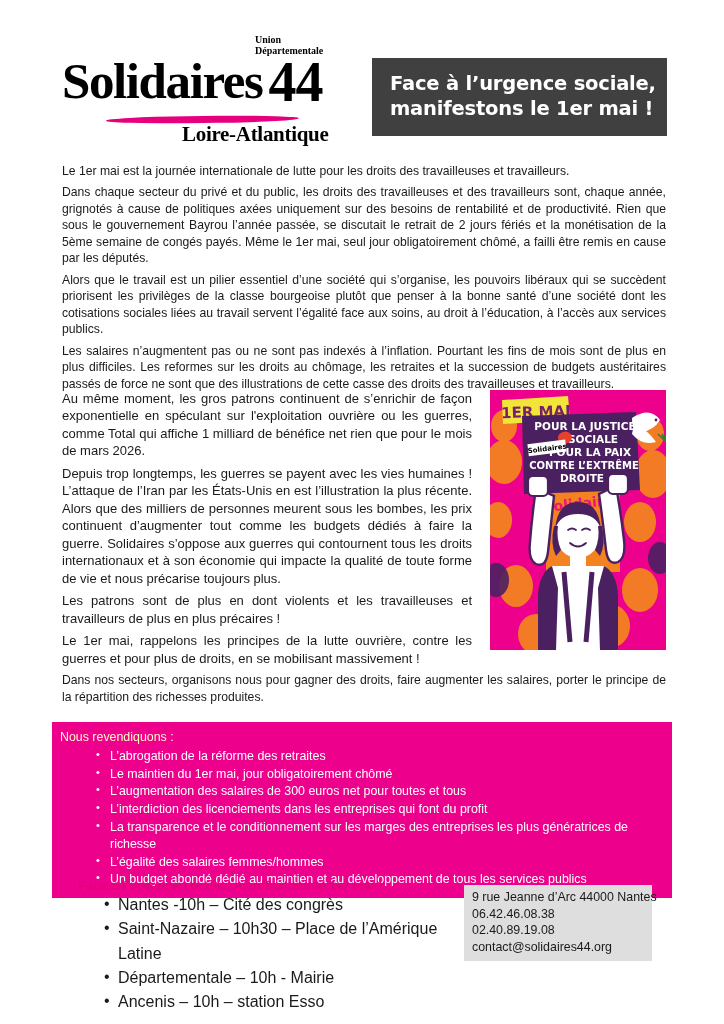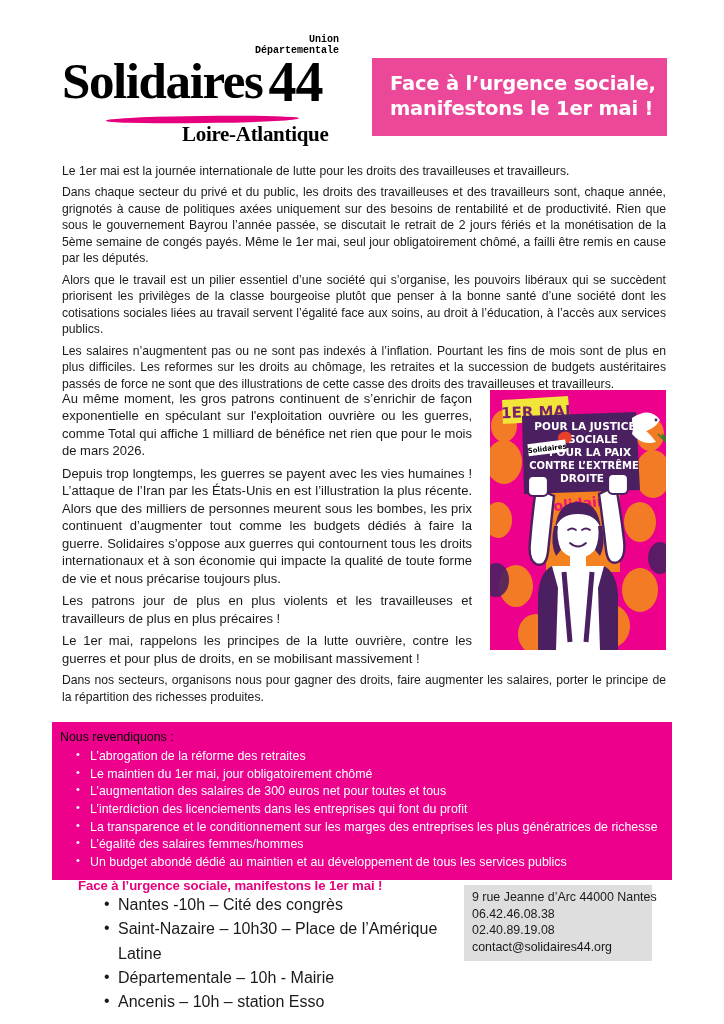--- a/index.html
+++ b/index.html
@@ -38,26 +38,26 @@
     font-weight: bold;
     font-size: 51px;
     line-height: 0.94;
     letter-spacing: -1.4px;
     color: #000;
   }
   .logo-ud {
     position: absolute;
     left: 193px;
     top: -24px;
-    font-family: Liberation Mono, monospace;
+    font-family: Liberation Serif, serif;
     font-size: 10px;
     line-height: 1.12;
     font-weight: bold;
     color: #000;
-    text-align: right;
+    text-align: left;
     width: 84px;
   }
   .logo-44 {
     font-family: "Liberation Serif", serif;
     font-weight: bold;
     font-size: 56px;
     line-height: 0.86;
     letter-spacing: -1px;
     color: #000;
     margin-left: 6px;
@@ -82,21 +82,21 @@
     letter-spacing: -0.3px;
     color: #000;
     white-space: nowrap;
   }
 
   .header-banner {
     position: absolute;
     left: 372px; top: 58px;
     width: 295px;
     height: 78px;
-    background: #ec4899;
+    background: #404040;
     display: flex;
     flex-direction: column;
     justify-content: center;
     padding-left: 18px;
     box-sizing: border-box;
   }
   .header-banner .bl {
     color: #fff;
     font-family: "DejaVu Sans", sans-serif;
     font-weight: bold;
@@ -155,28 +155,28 @@
   .demands {
     position: absolute;
     left: 52px;
     top: 722px;
     width: 620px;
     background: #EC008C;
     padding: 6px 0 9px 0;
     box-sizing: border-box;
   }
   .demands-title {
-    color: #000000;
+    color: #fef9c3;
     font-size: 12.4px;
     line-height: 1.3;
     padding: 1px 0 3px 8px;
   }
   .demands ul {
     margin: 0;
-    padding: 0 0 0 24px;
+    padding: 0 0 0 44px;
     list-style: none;
   }
   .demands li {
     color: #ffffff;
     font-size: 12.4px;
     line-height: 1.42;
     position: relative;
     padding-left: 14px;
   }
   .demands li:before {
@@ -368,21 +368,21 @@
           <path d="M92 140 q4 -3 8 0"></path>
           <path d="M80 153 q8 7 16 0"></path>
         </g>
       </g>
     </svg>
   </div>
 
   <div class="mid-left">
     <p class="para">Au même moment, les gros patrons continuent de s’enrichir de façon exponentielle en spéculant sur l'exploitation ouvrière ou les guerres, comme Total qui affiche 1 milliard de bénéfice net rien que pour le mois de mars 2026.</p>
     <p class="para">Depuis trop longtemps, les guerres se payent avec les vies humaines ! L’attaque de l’Iran par les États-Unis en est l’illustration la plus récente. Alors que des milliers de personnes meurent sous les bombes, les prix continuent d’augmenter tout comme les budgets dédiés à faire la guerre. Solidaires s’oppose aux guerres qui contournent tous les droits internationaux et à son économie qui impacte  la qualité de toute forme de vie et nous précarise toujours plus.</p>
-    <p class="para">Les patrons jour de plus en plus violents et les travailleuses et travailleurs de plus en plus précaires !</p>
+    <p class="para">Les patrons sont de plus en dont violents et les travailleuses et travailleurs de plus en plus précaires !</p>
     <p class="para">Le 1er mai, rappelons les principes de la lutte ouvrière, contre les guerres et pour plus de droits, en se mobilisant massivement !</p>
   </div>
 
   <div class="mid-tail">
     <p class="para last">Dans nos secteurs, organisons nous pour gagner des droits, faire augmenter les salaires, porter le principe de la répartition des richesses produites.</p>
   </div>
 </div>
 
 <div class="demands">
   <div class="demands-title">Nous revendiquons :</div>

